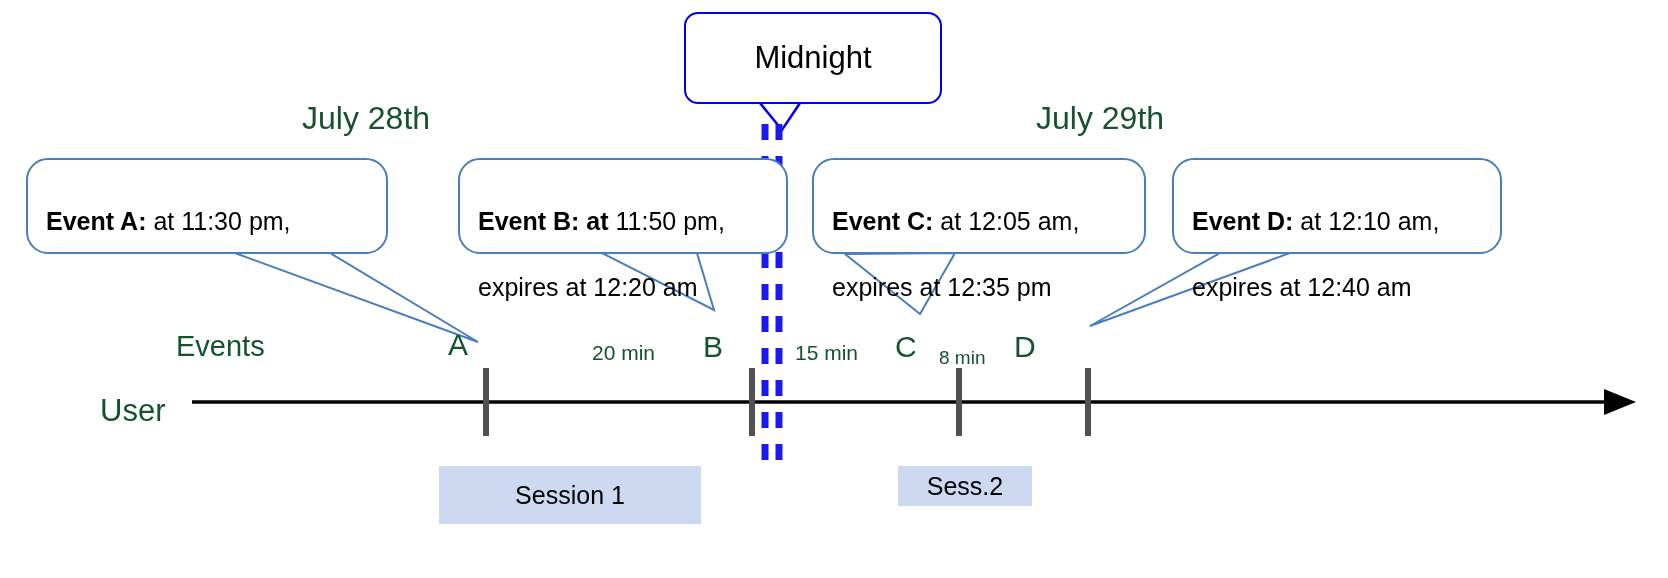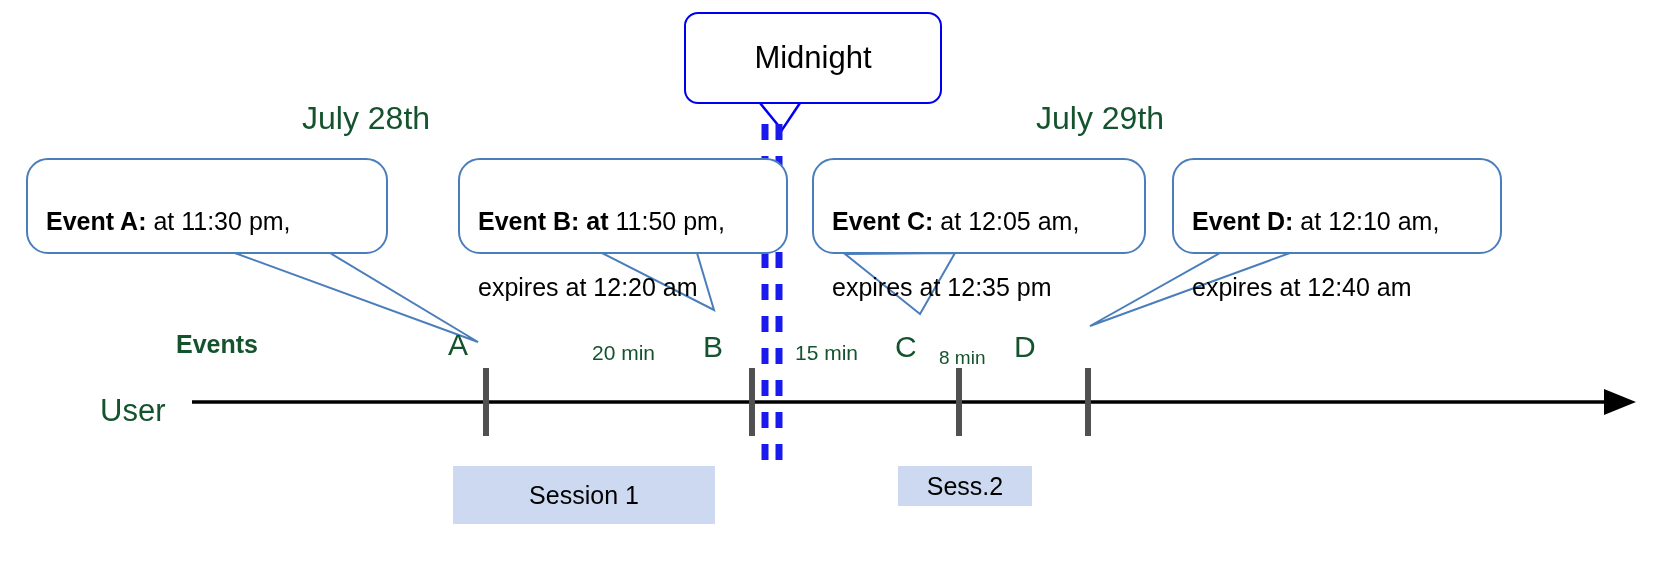--- a/index.html
+++ b/index.html
@@ -57,21 +57,21 @@
   }
 
   
   .label {
     position: absolute;
     white-space: nowrap;
     color: #14532d;
   }
   .date-label { font-size: 32px; }
   .axis-name  { font-size: 31px; }
-  .series-name{ font-size: 25px; font-weight: bold; }
+  .series-name{ font-size: 29px; }
   .ev-letter  { font-size: 30px; }
   .gap-label  { font-size: 21px; }
   .gap-label.small { font-size: 19px; }
 
   
   .session {
     position: absolute;
     box-sizing: border-box;
     background: #ccd9f0;
     display: flex;
@@ -148,20 +148,20 @@
 
   <div class="label gap-label" style="left:592px; top:341px;">20 min</div>
   <div class="label gap-label" style="left:795px; top:341px;">15 min</div>
   <div class="label gap-label small" style="left:939px; top:347px;">8 min</div>
 
   <div class="tick" style="left:483px; top:368px; height:68px;"></div>
   <div class="tick" style="left:749px; top:368px; height:68px;"></div>
   <div class="tick" style="left:956px; top:368px; height:68px;"></div>
   <div class="tick" style="left:1085px; top:368px; height:68px;"></div>
 
-  <div class="session" style="left:453px; top:466px; width:262px; height:58px;">
+  <div class="session" style="left:439px; top:466px; width:262px; height:58px;">
     <span>Session 1</span>
   </div>
   <div class="session" style="left:898px; top:466px; width:134px; height:40px;">
     <span>Sess.2</span>
   </div>
 
 </div>
 
 </body></html>

